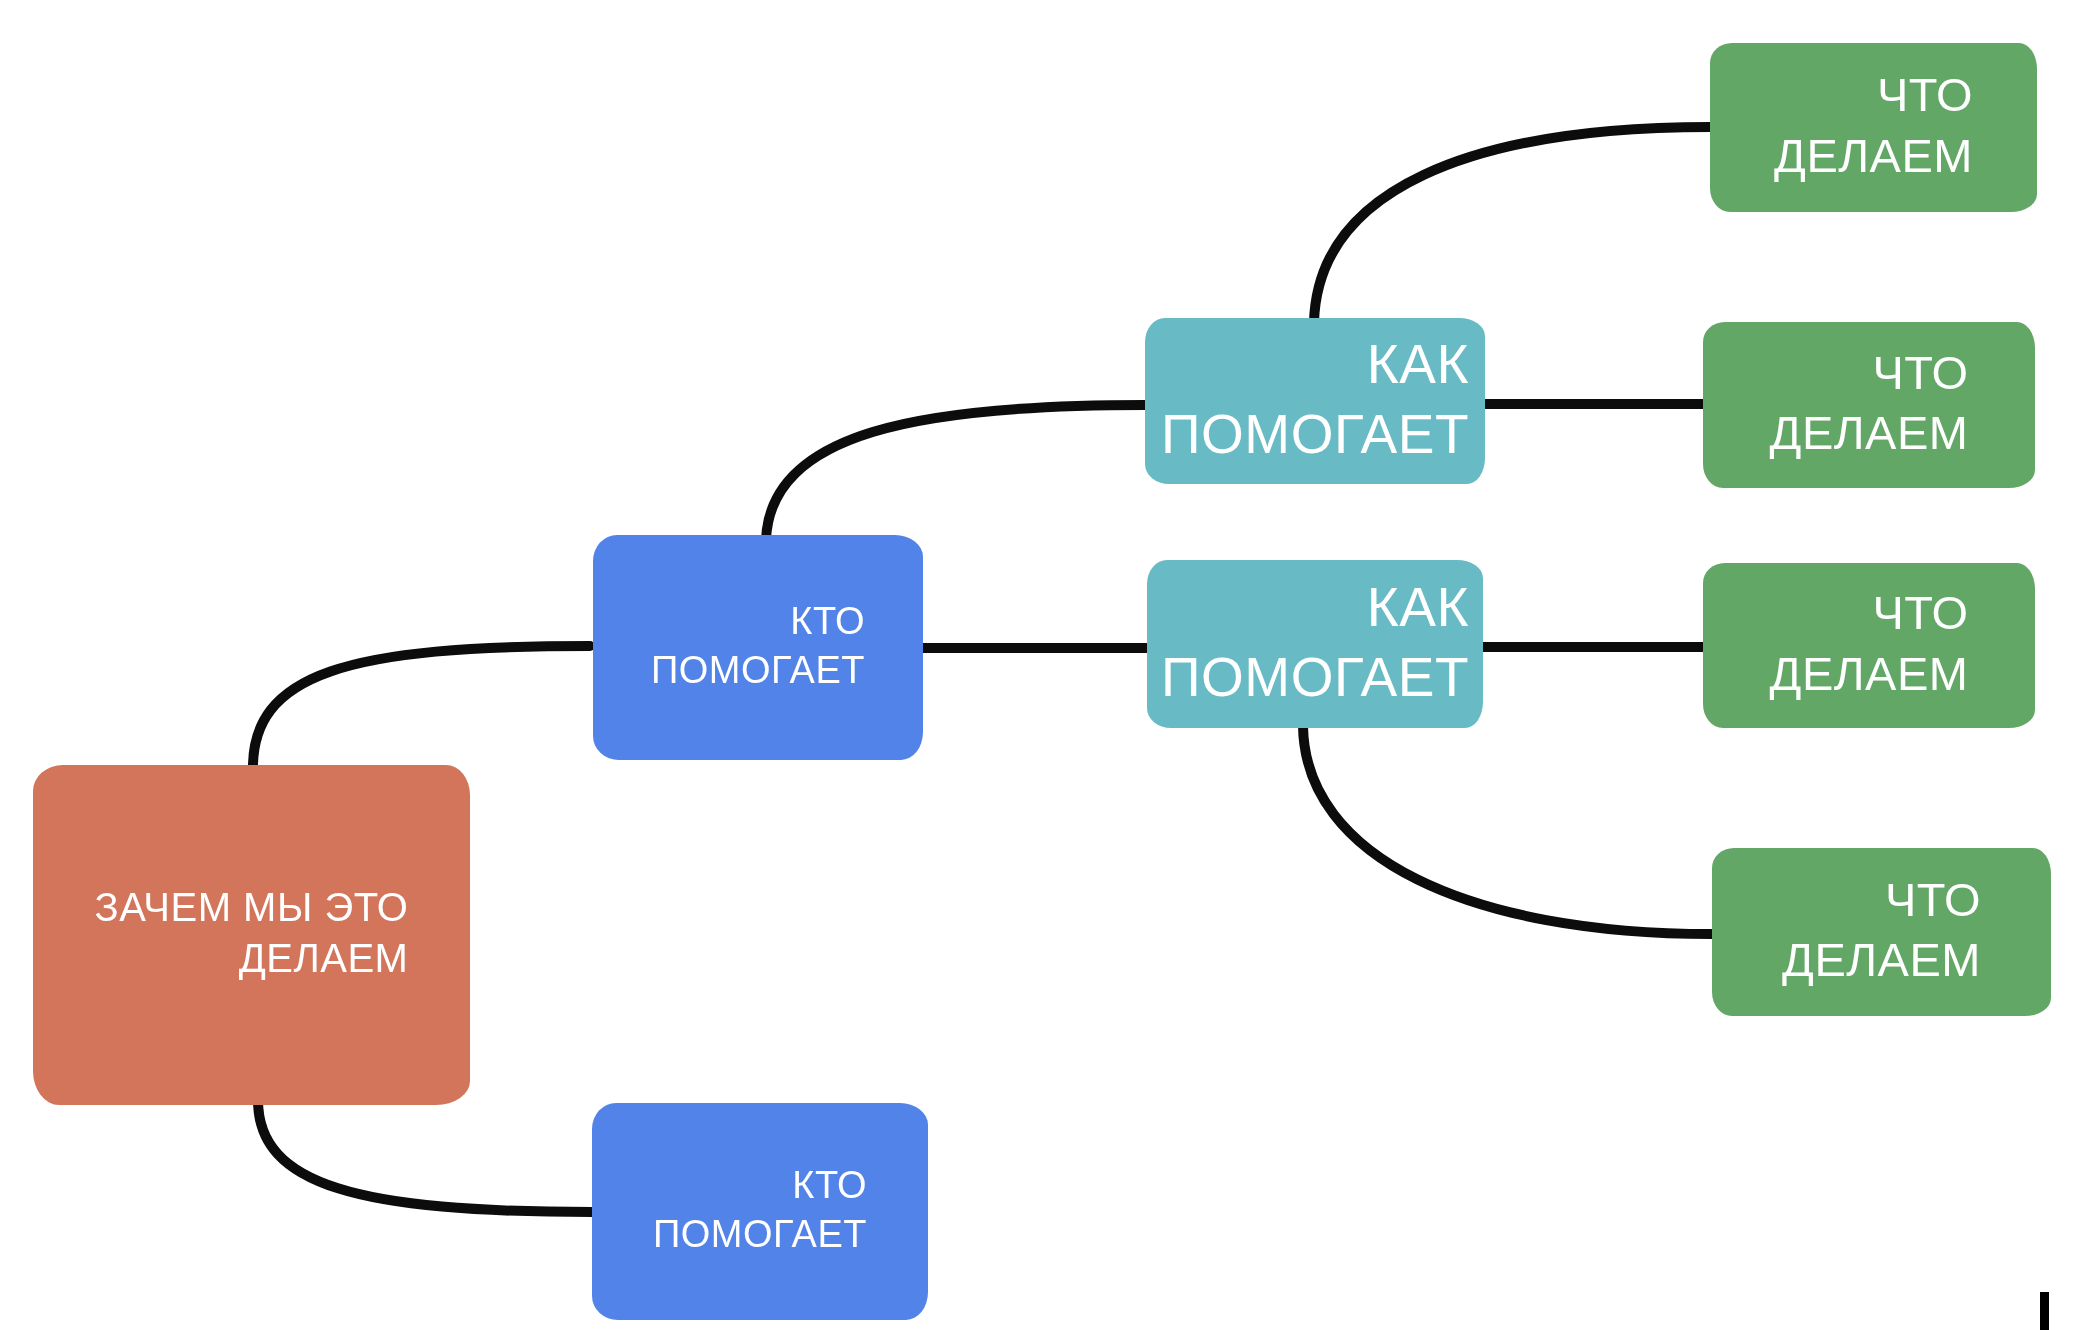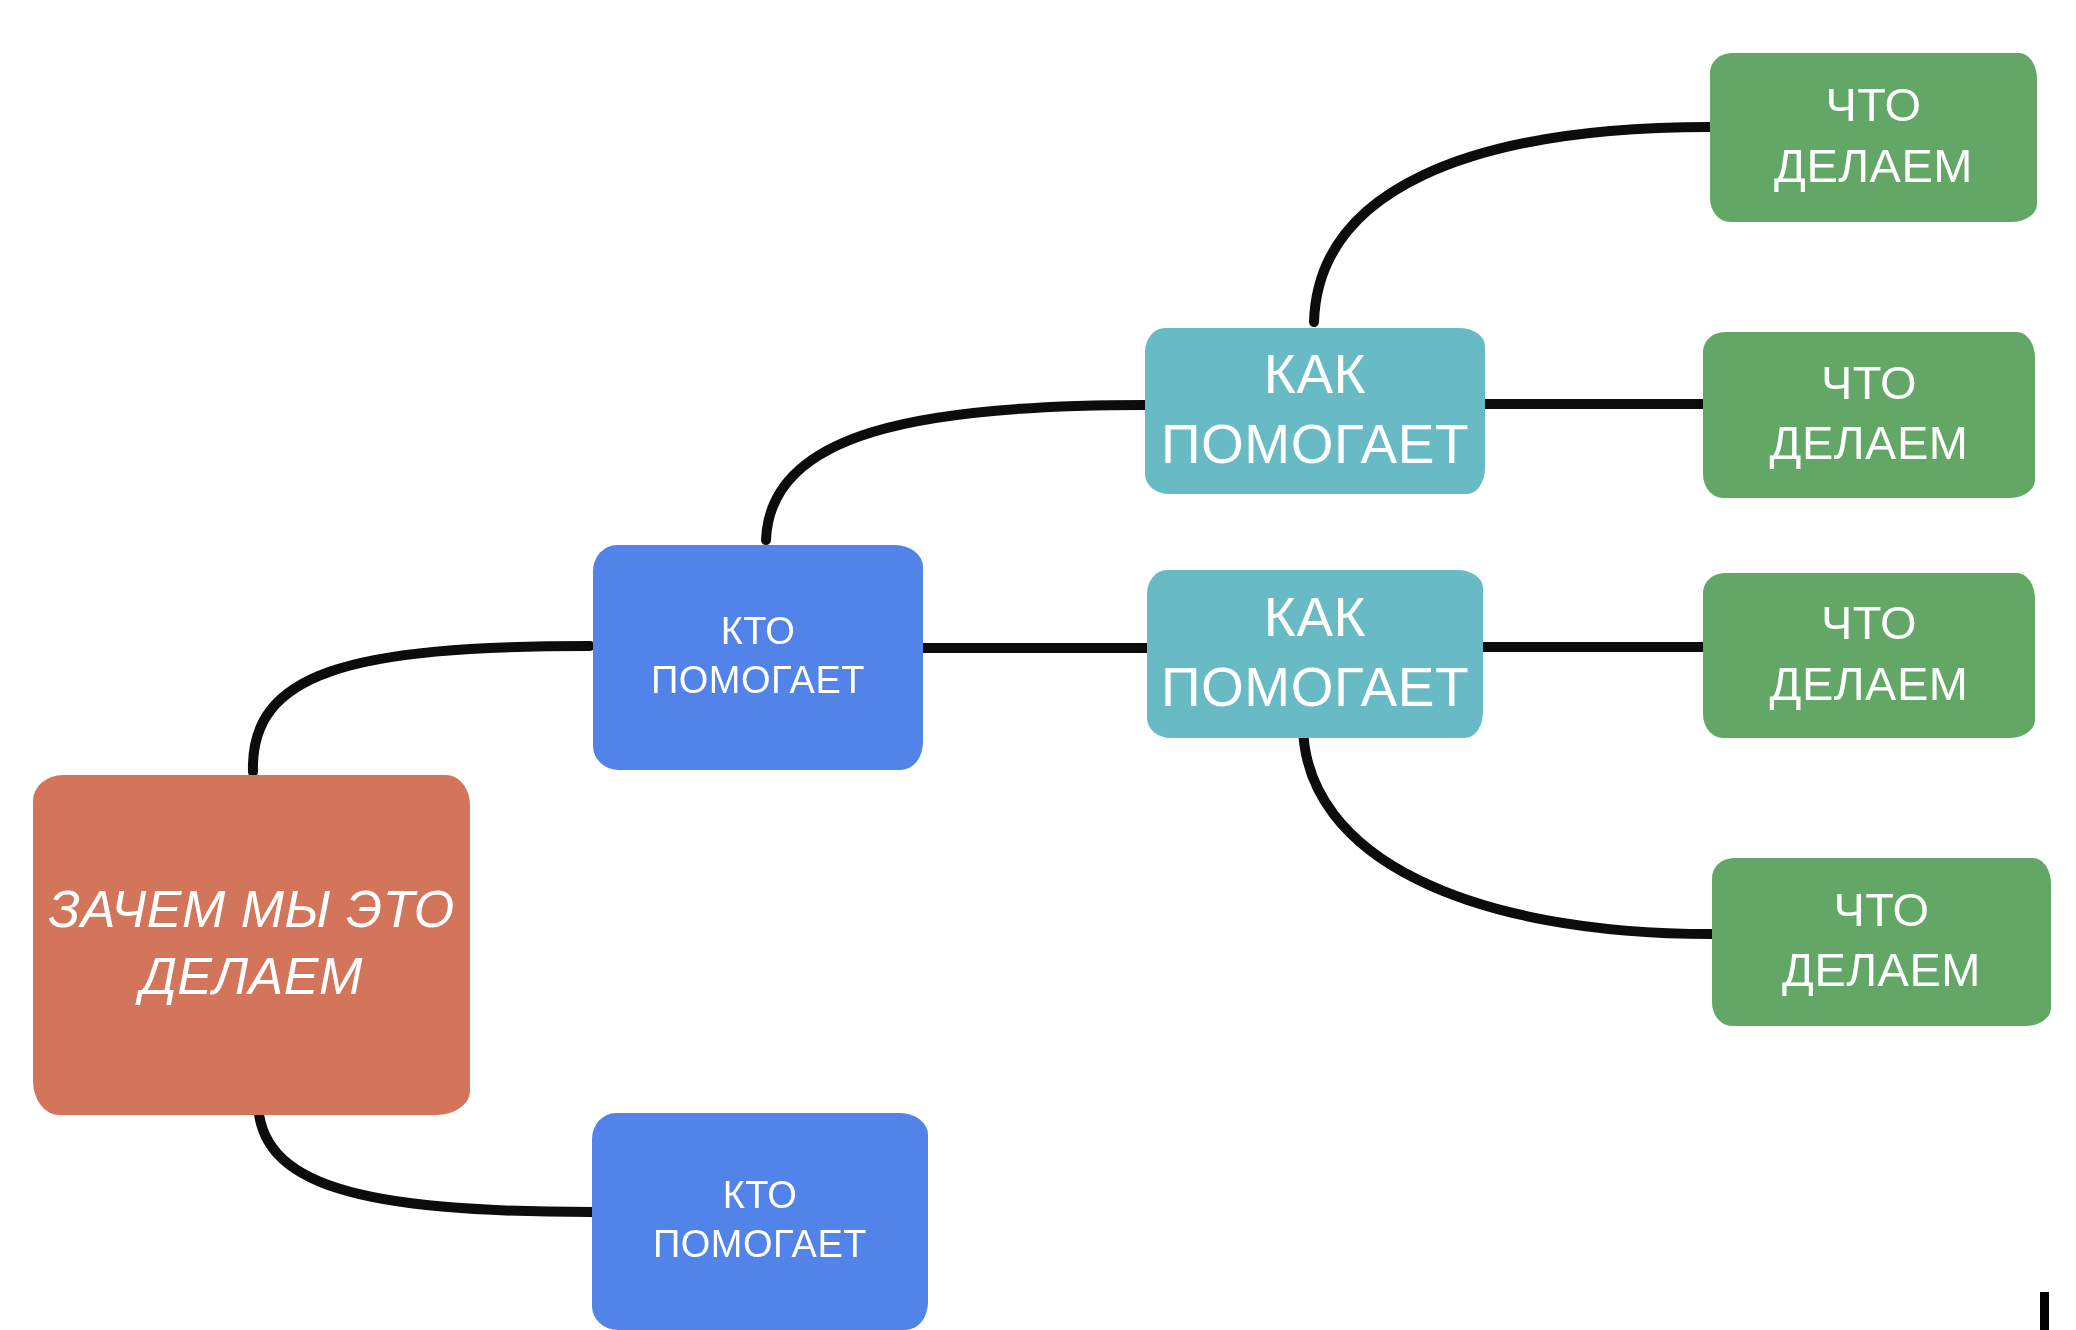--- a/index.html
+++ b/index.html
@@ -27,33 +27,32 @@
     fill: none;
     stroke-width: 10;
     stroke-linecap: round;
   }
   .node {
     position: absolute;
     z-index: 2;
     display: flex;
     align-items: center;
     justify-content: center;
-    text-align: center;
+    text-align: right;
     color: #ffffff;
-    margin-top: 10px;
   }
   .node .label {
     white-space: pre-line;
     line-height: 1.28;
     letter-spacing: 0.5px;
     font-weight: 400;
     transform: translateY(-2px);
   }
   
-  .node-root      { border-radius: 30px 24px 34px 26px / 26px 30px 24px 34px; font-size: 52px; font-style: italic; }
+  .node-root      { border-radius: 30px 24px 34px 26px / 26px 30px 24px 34px; font-size: 40px; }
   .node-who       { border-radius: 24px 28px 22px 26px / 26px 22px 28px 24px; font-size: 38px; }
   .node-how       { border-radius: 20px 26px 18px 24px / 24px 18px 26px 20px; font-size: 55px; }
   .node-what      { border-radius: 22px 18px 26px 20px / 20px 26px 18px 24px; font-size: 47px; }
   .caret-mark {
     position: absolute;
     z-index: 3;
   }
 </style>
 </head>
 <body>

